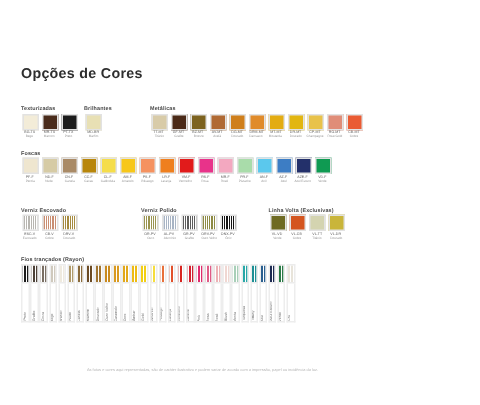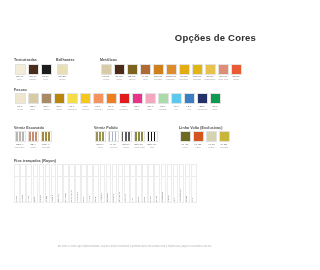--- a/index.html
+++ b/index.html
@@ -20,22 +20,21 @@
     height: 270px;
     box-sizing: border-box;
     padding: 0 14px;
   }
   .page-title {
     font-size: 9.5px;
     font-weight: bold;
     letter-spacing: 0.2px;
     color: #2e2e2e;
     margin: 0;
-    padding-top: 32px;
-    text-align: right;
+    padding-top: 44px;
   }
 
   
   .section {
     margin-top: 7px;
   }
   .section-head {
     font-size: 3.6px;
     font-weight: bold;
     color: #4a4a4a;

